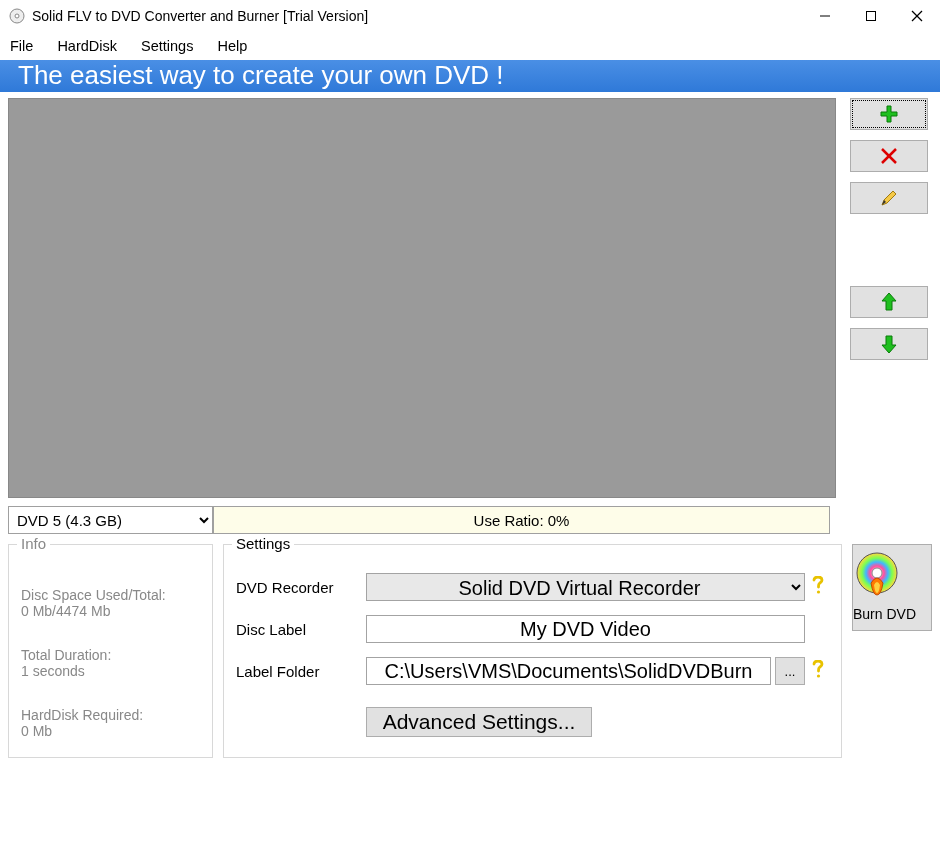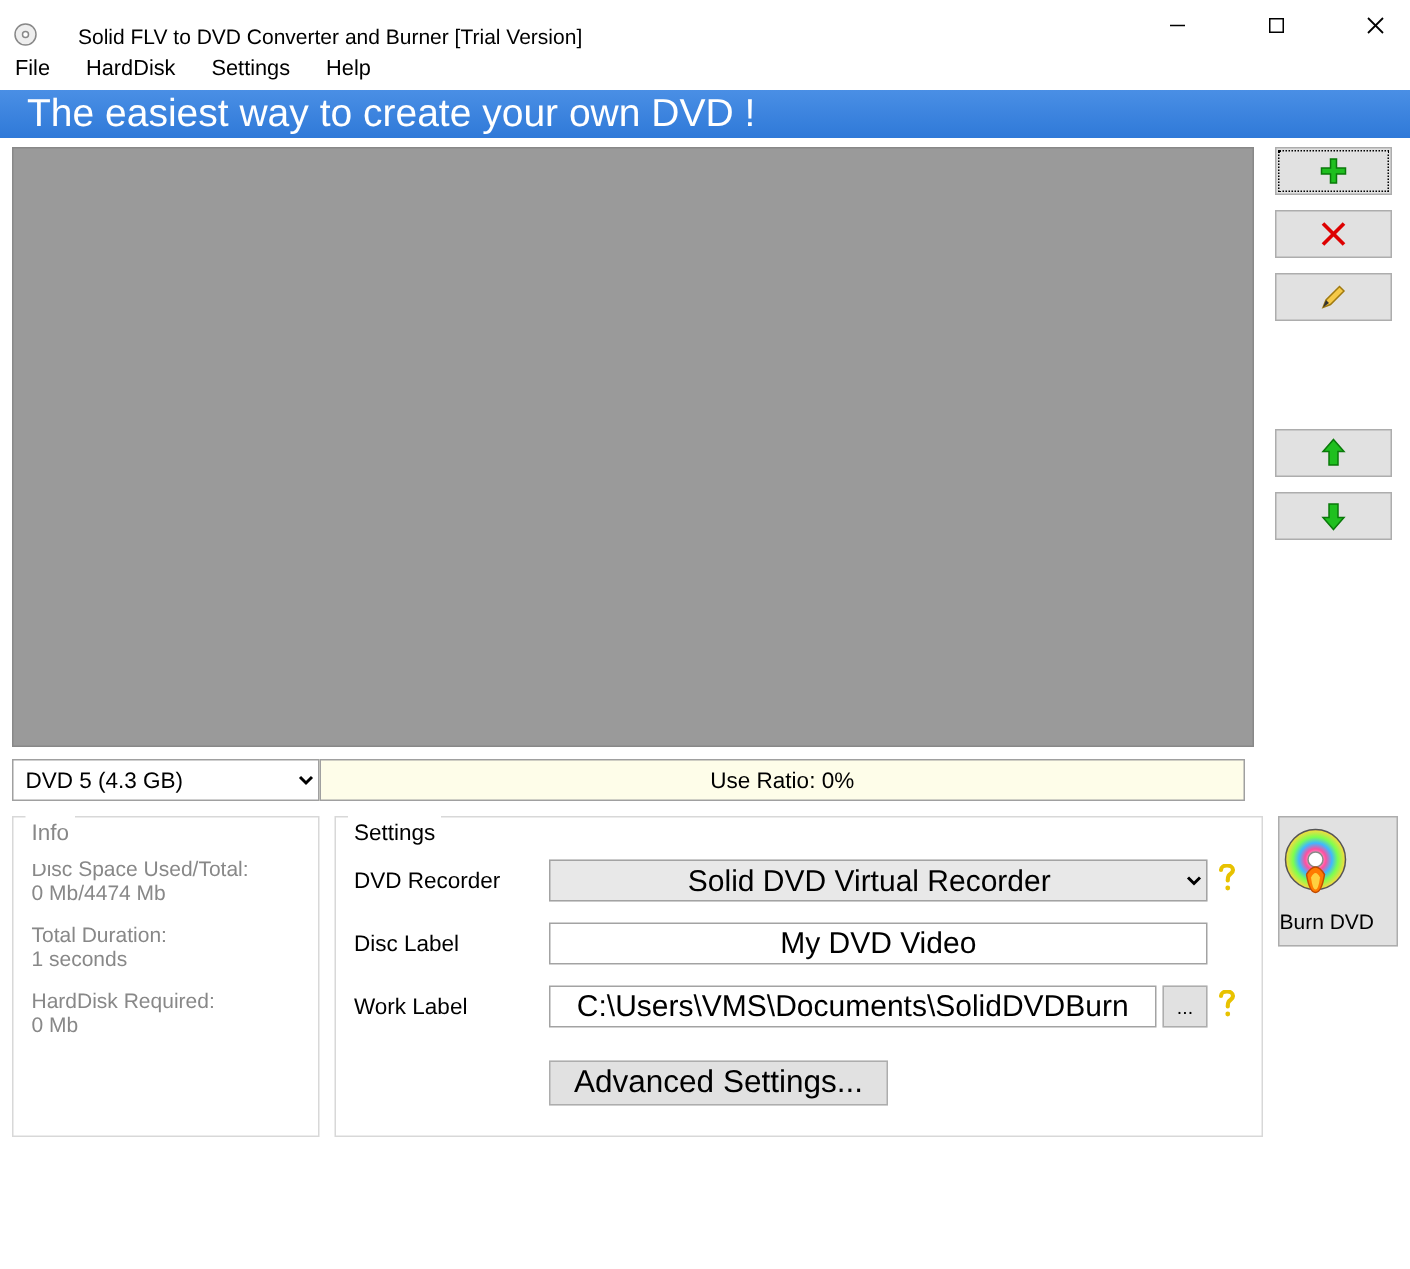--- a/index.html
+++ b/index.html
@@ -1,18 +1,18 @@
 <!DOCTYPE html>
 <html><head>
 <meta charset="utf-8">
 <style>
 * { box-sizing: border-box; margin: 0; padding: 0; }
 body { font-family: "Segoe UI", Tahoma, sans-serif; font-size: 13px; background: #fff; width: 940px; height: 846px; overflow: hidden; }
 
-.titlebar { height: 32px; display: flex; align-items: flex-end; padding: 0 0 0 8px; gap: 20px; }
+.titlebar { height: 32px; display: flex; align-items: center; padding: 0 0 0 8px; }
 .titlebar .app-icon { width: 18px; height: 18px; margin-right: 6px; }
 .titlebar .title { flex: 1; color: #000; font-size: 14px; }
 .titlebar .ctrl { width: 46px; height: 30px; display: flex; align-items: center; justify-content: center; }
 .titlebar .ctrl svg { width: 12px; height: 12px; }
 
 .menubar { height: 28px; display: flex; align-items: center; padding: 0 10px; gap: 24px; font-size: 14.5px; }
 .menubar .menu-item { cursor: default; }
 
 .banner { background: linear-gradient(#4a8fe5, #2f79d8); color: #fff; font-size: 26px; padding: 0 0 2px 18px; height: 32px; display: flex; align-items: center; font-family: "Segoe UI", sans-serif; }
 
@@ -22,23 +22,23 @@
 .side-buttons .gap { height: 52px; }
 .icon-btn { width: 78px; height: 32px; background: #e1e1e1; border: 1px solid #adadad; display: flex; align-items: center; justify-content: center; cursor: default; }
 .icon-btn.focused { outline: 1px dotted #000; outline-offset: -3px; }
 
 .row-select { display: flex; padding: 2px 110px 10px 8px; gap: 0; }
 .dvd-select { width: 205px; height: 28px; border: 1px solid #a0a0a0; font-size: 15px; padding: 2px 4px; background: #fff; }
 .use-ratio { flex: 1; height: 28px; border: 1px solid #a0a0a0; background: #fefde9; display: flex; align-items: center; justify-content: center; font-size: 15px; }
 
 .bottom { display: flex; padding: 0 8px; gap: 10px; }
 .panel { border: 1px solid #d8d8d8; position: relative; padding: 14px 12px 12px 12px; }
-.panel-title { position: absolute; top: -10px; left: 8px; background: #fff; padding: 12px 4px; font-size: 15px; }
+.panel-title { position: absolute; top: -10px; left: 8px; background: #fff; padding: 0 4px; font-size: 15px; }
 .info-panel { width: 205px; color: #888; font-size: 14px; }
-.info-panel .block { margin-top: 12px; }
+.info-panel .block { margin-top: 28px; }
 .info-panel .block:first-of-type { margin-top: 4px; }
 .settings-panel { flex: 1; }
 .settings-panel .panel-title { color: #000; }
 .settings-row { display: flex; align-items: center; margin-top: 14px; }
 .settings-row:first-of-type { margin-top: 26px; }
 .settings-row label { width: 130px; font-size: 15px; }
 .settings-row .field { flex: 1; height: 28px; border: 1px solid #a3a3a3; font-size: 20px; padding: 2px 6px; background: #fff; text-align: center; }
 .settings-row select.field { background: #e8e8e8; }
 .help-icon { margin-left: 6px; width: 18px; }
 .browse-btn { width: 30px; height: 28px; background: #e1e1e1; border: 1px solid #adadad; margin-left: 4px; font-size: 13px; }
@@ -160,21 +160,21 @@
       </span>
     </div>
 
     <div class="settings-row">
       <label>Disc Label</label>
       <input class="field" value="My DVD Video" style="">
       <span style="width:24px"></span>
     </div>
 
     <div class="settings-row">
-      <label>Work Label</label>
+      <label>Label Folder</label>
       <input class="field" value="C:\Users\VMS\Documents\SolidDVDBurn" style="">
       <button class="browse-btn">...</button>
       <span class="help-icon">
         <svg width="16" height="20" viewBox="0 0 16 20">
             <path d="M3 4c0-2 2-3 4-3s4 1 4 3c0 2-2 2.5-3 4-0.5 0.8-0.5 2-0.5 3" fill="none" stroke="#e8c200" stroke-width="2.8" stroke-linecap="round"></path>
             <circle cx="7.5" cy="16" r="1.6" fill="#e8c200"></circle>
           </svg>
       </span>
     </div>
 

